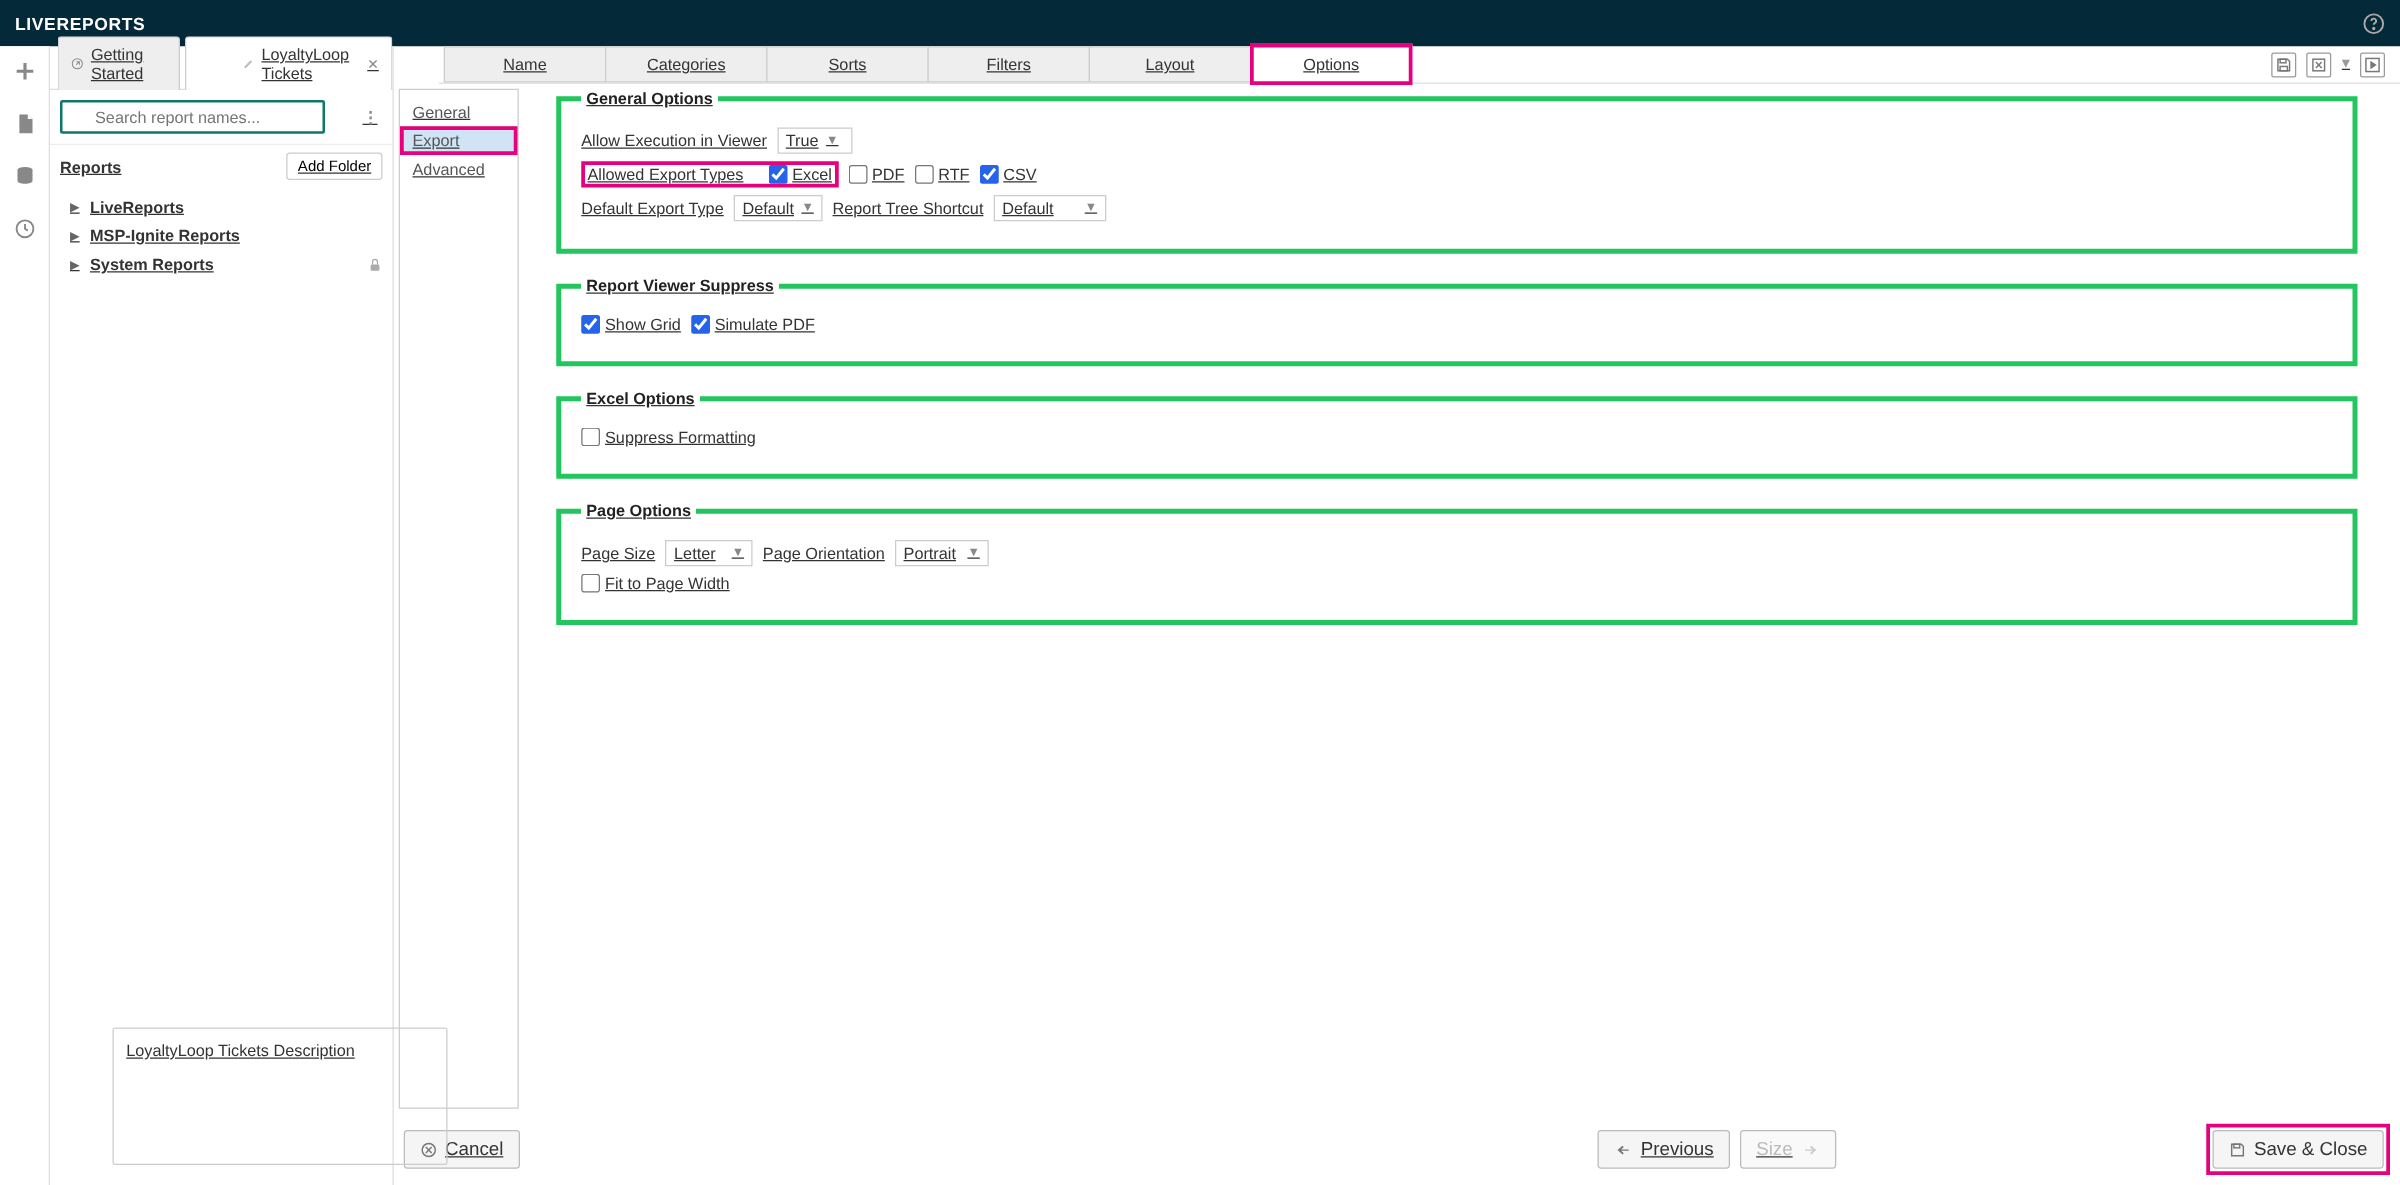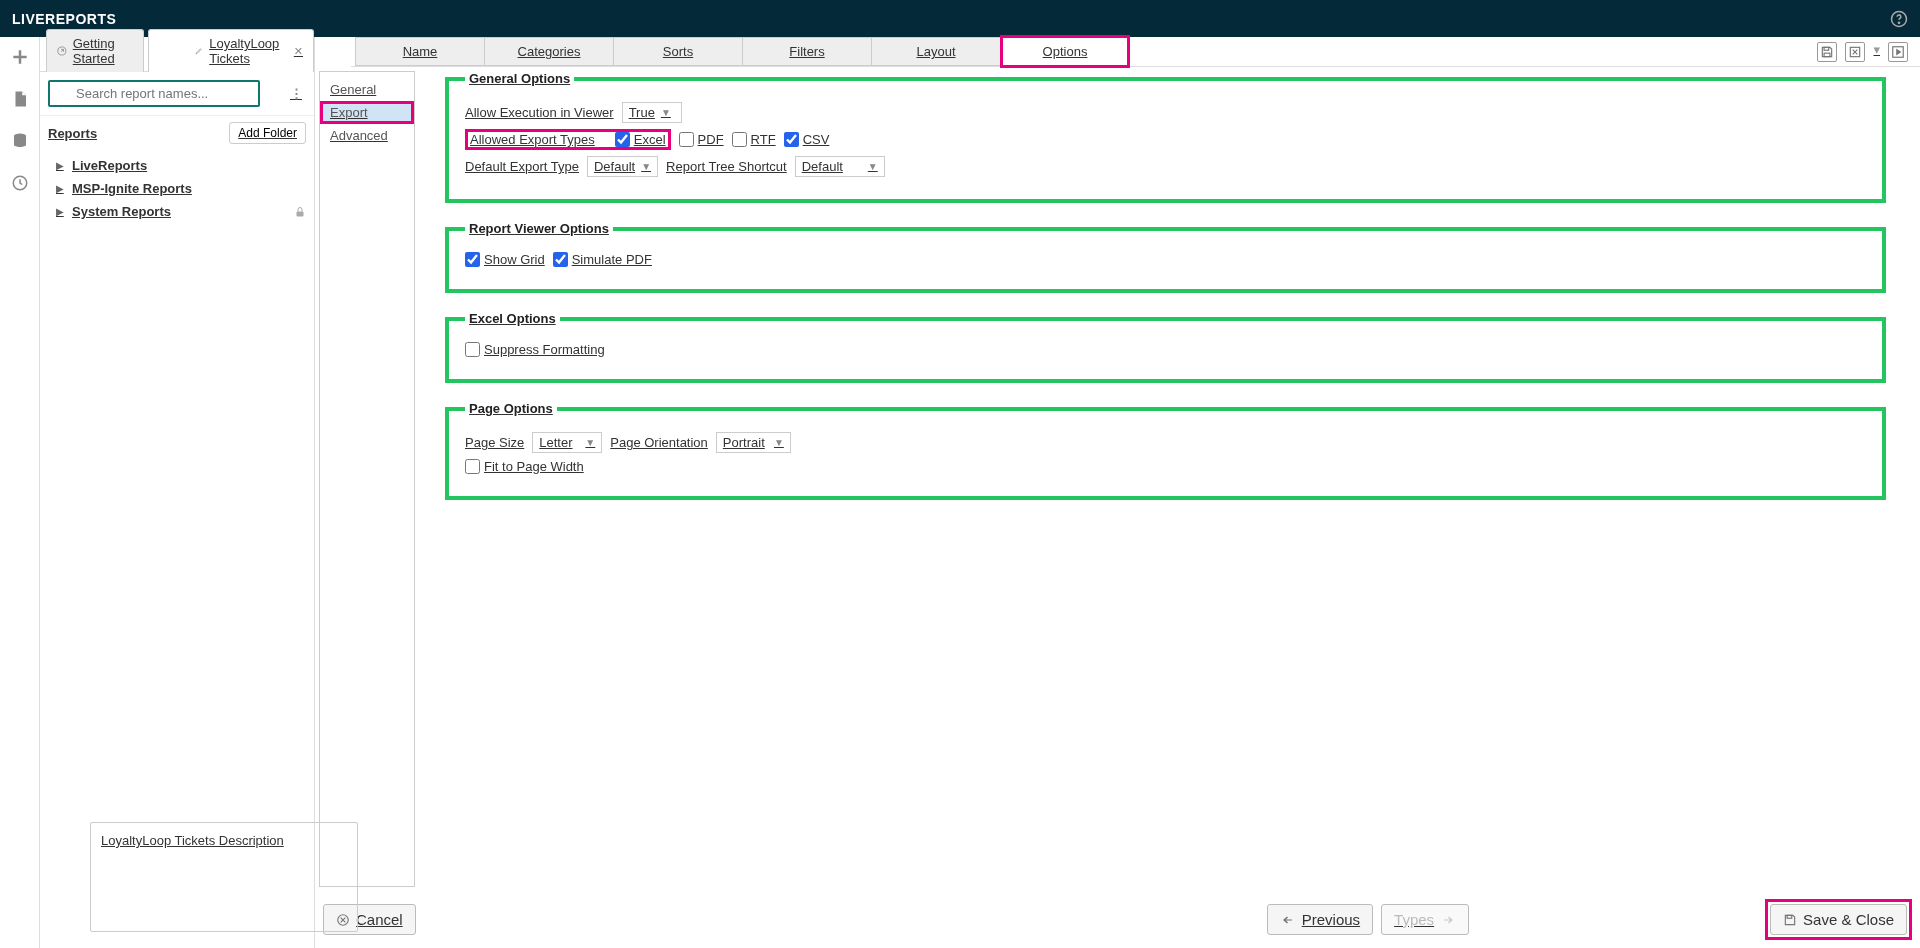--- a/index.html
+++ b/index.html
@@ -262,21 +262,21 @@
             </span>
             <span class="form-label">Report Tree Shortcut</span>
             <span class="dropdown" style="min-width:90px">
               <span>Default</span>
               <span class="caret" style="margin-left:auto">▼</span>
             </span>
           </div>
         </fieldset>
 
         <fieldset class="section">
-          <legend>Report Viewer Options</legend>
+          <legend>Report Viewer Suppress</legend>
           <div class="form-row">
             <label class="checkbox">
                 <input type="checkbox" checked="" style="">
                 <span>Show Grid</span>
               </label>
             <label class="checkbox">
                 <input type="checkbox" checked="" style="">
                 <span>Simulate PDF</span>
               </label>
           </div>
@@ -326,21 +326,21 @@
         <span>Cancel</span>
       </button>
       <div class="footer-spacer"></div>
       <button class="btn">
         <svg width="16" height="12" viewBox="0 0 24 24" fill="#777">
             <path d="M20 11H8l4-4-2-2-8 7 8 7 2-2-4-4h12z"></path>
           </svg>
         <span>Previous</span>
       </button>
       <button class="btn disabled">
-        <span>Types</span>
+        <span>Size</span>
         <svg width="16" height="12" viewBox="0 0 24 24" fill="#ccc">
             <path d="M4 11h12l-4-4 2-2 8 7-8 7-2-2 4-4H4z"></path>
           </svg>
       </button>
       <div style="flex:0 0 280px"></div>
       <span class="save-close-highlight">
         <button class="btn">
           <svg width="14" height="14" viewBox="0 0 24 24" fill="none" stroke="#777" stroke-width="2">
               <path d="M4 4h13l3 3v13H4z"></path>
               <rect x="7" y="4" width="8" height="5"></rect>

